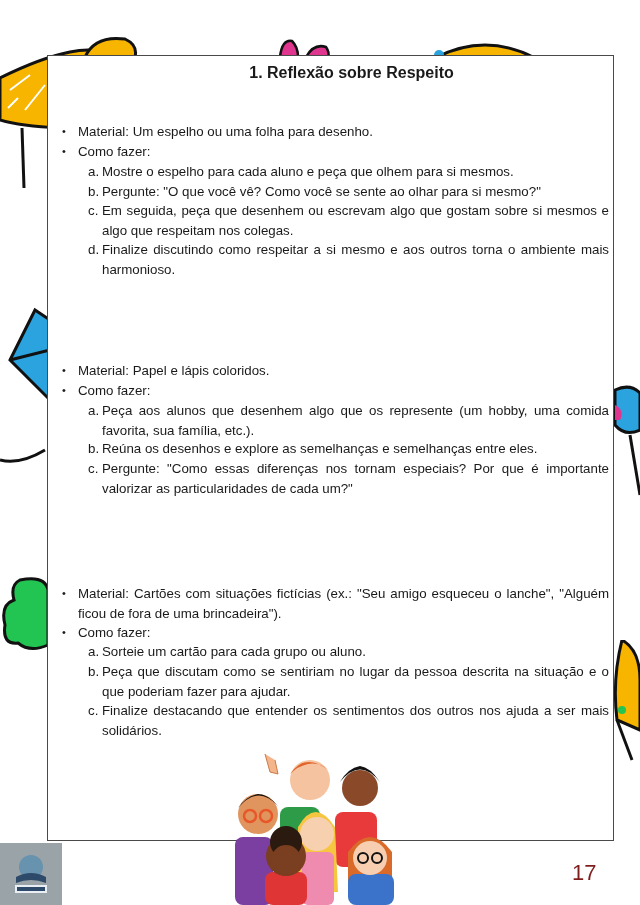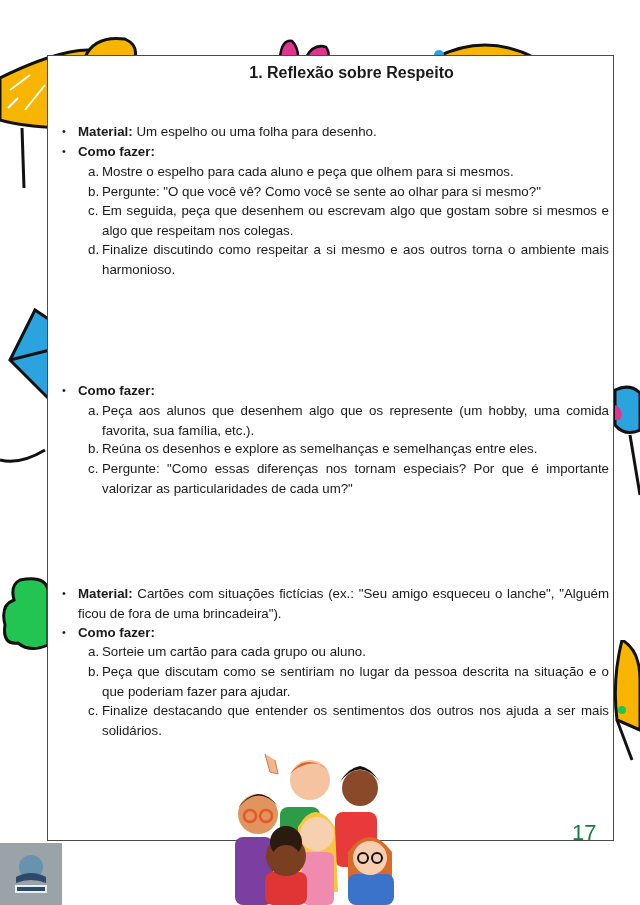--- a/index.html
+++ b/index.html
@@ -35,21 +35,21 @@
     }
 
     .line {
       position: absolute;
       font-size: 13.3px;
       line-height: 19.5px;
       white-space: nowrap;
     }
     .bullet-line { left: 14px; }
     .bullet-dot { display: inline-block; width: 16px; font-size: 11px; vertical-align: 1px; }
-    .bold { font-weight: bold; }
+    .bold { font-weight: normal; }
 
     .sub {
       position: absolute;
       left: 40px;
       width: 521px;
       font-size: 13.3px;
       line-height: 19.5px;
       display: flex;
     }
     .sub .letter { width: 14px; flex: 0 0 14px; }
@@ -59,23 +59,23 @@
       position: absolute;
       left: 14px; width: 547px;
       font-size: 13.3px; line-height: 19.5px;
       display: flex;
     }
     .mat-wrap .bullet-dot { flex: 0 0 16px; }
     .mat-wrap .text { flex: 1; text-align: justify; text-align-last: left; }
 
     .page-number {
       position: absolute;
-      left: 572px; top: 820px;
+      left: 572px; top: 860px;
       font-size: 22px;
-      color: #15803d;
+      color: #7f1d1d;
       z-index: 3;
     }
 
     .logo {
       position: absolute;
       left: 0; top: 843px;
       width: 62px; height: 62px;
       background: #9aa3a8;
       z-index: 3;
     }
@@ -138,20 +138,23 @@
     </div>
   <div class="sub" style="top:145px">
       <span class="letter">c.</span>
       <span class="text">Em seguida, peça que desenhem ou escrevam algo que gostam sobre si mesmos e algo que respeitam nos colegas.</span>
     </div>
   <div class="sub" style="top:184px">
       <span class="letter">d.</span>
       <span class="text">Finalize discutindo como respeitar a si mesmo e aos outros torna o ambiente mais harmonioso.</span>
     </div>
 
+  <div class="line bullet-line" style="top:305px">
+    <span class="bullet-dot">•</span><span class="bold">Material:</span><span> Papel e lápis coloridos.</span>
+  </div>
   <div class="line bullet-line" style="top:325px">
     <span class="bullet-dot">•</span><span class="bold">Como fazer:</span>
   </div>
   <div class="sub" style="top:345px">
       <span class="letter">a.</span>
       <span class="text">Peça aos alunos que desenhem algo que os represente (um hobby, uma comida favorita, sua família, etc.).</span>
     </div>
   <div class="sub" style="top:383px">
       <span class="letter">b.</span>
       <span class="text">Reúna os desenhos e explore as semelhanças e semelhanças entre eles.</span>

